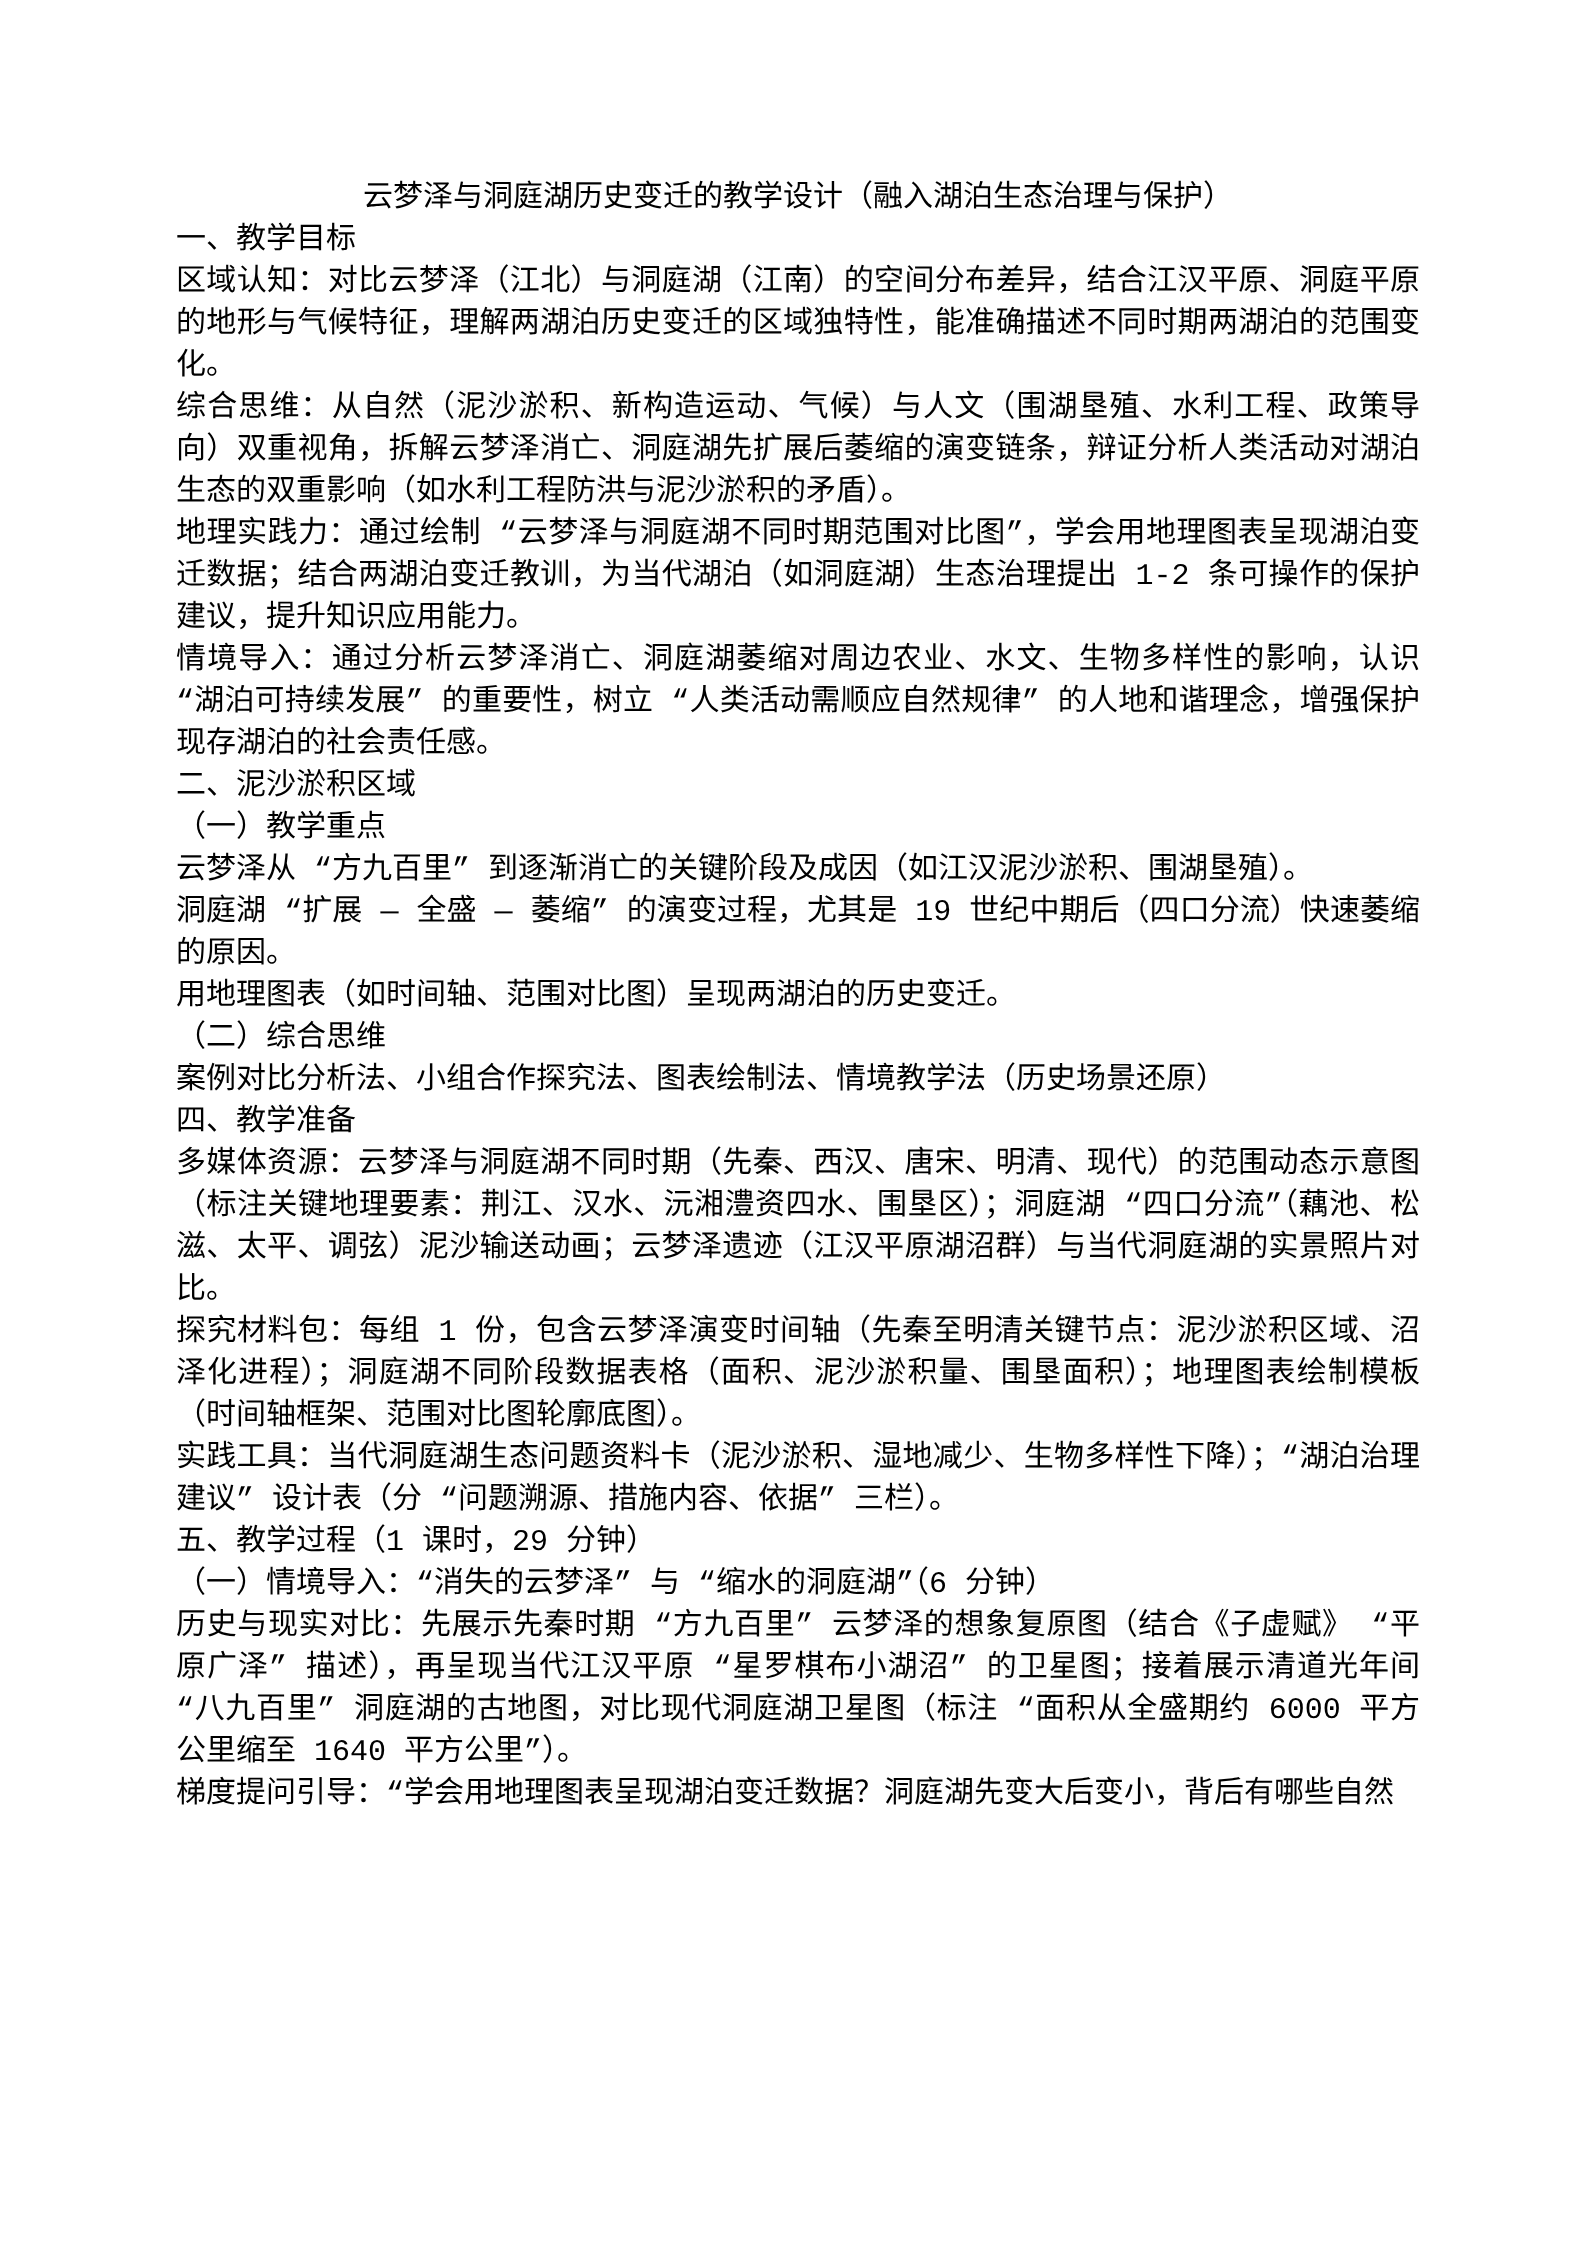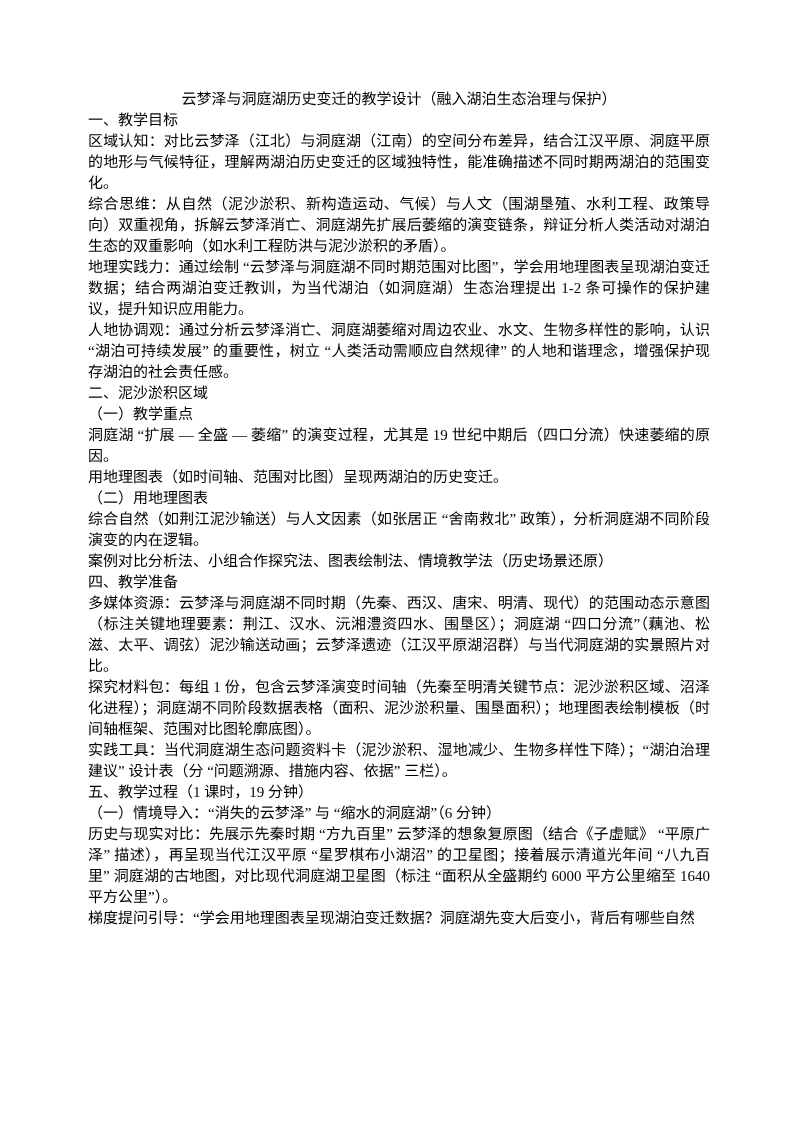--- a/index.html
+++ b/index.html
@@ -12,21 +12,21 @@
     height: 1123px;
     overflow: hidden;
   }
   .page {
     box-sizing: border-box;
     width: 794px;
     height: 1123px;
     padding: 89px 84px 0 88px;
     background: #ffffff;
     color: #000000;
-    font-family: Liberation Serif, serif;
+    font-family: Liberation Mono, monospace;
     font-size: 15px;
     line-height: 21px;
   }
   .doc-title {
     margin: 0;
     text-align: center;
     font-weight: normal;
     font-size: 15px;
     line-height: 21px;
   }
@@ -39,29 +39,29 @@
 </style>
 </head>
 <body>
 
 <div class="page">
   <h1 class="doc-title">云梦泽与洞庭湖历史变迁的教学设计（融入湖泊生态治理与保护）</h1>
   <p class="para">一、教学目标</p>
   <p class="para">区域认知：对比云梦泽（江北）与洞庭湖（江南）的空间分布差异，结合江汉平原、洞庭平原的地形与气候特征，理解两湖泊历史变迁的区域独特性，能准确描述不同时期两湖泊的范围变化。</p>
   <p class="para">综合思维：从自然（泥沙淤积、新构造运动、气候）与人文（围湖垦殖、水利工程、政策导向）双重视角，拆解云梦泽消亡、洞庭湖先扩展后萎缩的演变链条，辩证分析人类活动对湖泊生态的双重影响（如水利工程防洪与泥沙淤积的矛盾）。</p>
   <p class="para">地理实践力：通过绘制 “云梦泽与洞庭湖不同时期范围对比图”，学会用地理图表呈现湖泊变迁数据；结合两湖泊变迁教训，为当代湖泊（如洞庭湖）生态治理提出 1-2 条可操作的保护建议，提升知识应用能力。</p>
-  <p class="para">人地协调观：通过分析云梦泽消亡、洞庭湖萎缩对周边农业、水文、生物多样性的影响，认识 “湖泊可持续发展” 的重要性，树立 “人类活动需顺应自然规律” 的人地和谐理念，增强保护现存湖泊的社会责任感。</p>
+  <p class="para">情境导入：通过分析云梦泽消亡、洞庭湖萎缩对周边农业、水文、生物多样性的影响，认识 “湖泊可持续发展” 的重要性，树立 “人类活动需顺应自然规律” 的人地和谐理念，增强保护现存湖泊的社会责任感。</p>
   <p class="para">二、泥沙淤积区域</p>
   <p class="para">（一）教学重点</p>
+  <p class="para">云梦泽从 “方九百里” 到逐渐消亡的关键阶段及成因（如江汉泥沙淤积、围湖垦殖）。</p>
   <p class="para">洞庭湖 “扩展 — 全盛 — 萎缩” 的演变过程，尤其是 19 世纪中期后（四口分流）快速萎缩的原因。</p>
   <p class="para">用地理图表（如时间轴、范围对比图）呈现两湖泊的历史变迁。</p>
-  <p class="para">（二）用地理图表</p>
-  <p class="para">综合自然（如荆江泥沙输送）与人文因素（如张居正 “舍南救北” 政策），分析洞庭湖不同阶段演变的内在逻辑。</p>
+  <p class="para">（二）综合思维</p>
   <p class="para">案例对比分析法、小组合作探究法、图表绘制法、情境教学法（历史场景还原）</p>
   <p class="para">四、教学准备</p>
   <p class="para">多媒体资源：云梦泽与洞庭湖不同时期（先秦、西汉、唐宋、明清、现代）的范围动态示意图（标注关键地理要素：荆江、汉水、沅湘澧资四水、围垦区）；洞庭湖 “四口分流”（藕池、松滋、太平、调弦）泥沙输送动画；云梦泽遗迹（江汉平原湖沼群）与当代洞庭湖的实景照片对比。</p>
   <p class="para">探究材料包：每组 1 份，包含云梦泽演变时间轴（先秦至明清关键节点：泥沙淤积区域、沼泽化进程）；洞庭湖不同阶段数据表格（面积、泥沙淤积量、围垦面积）；地理图表绘制模板（时间轴框架、范围对比图轮廓底图）。</p>
   <p class="para">实践工具：当代洞庭湖生态问题资料卡（泥沙淤积、湿地减少、生物多样性下降）；“湖泊治理建议” 设计表（分 “问题溯源、措施内容、依据” 三栏）。</p>
-  <p class="para">五、教学过程（1 课时，19 分钟）</p>
+  <p class="para">五、教学过程（1 课时，29 分钟）</p>
   <p class="para">（一）情境导入：“消失的云梦泽” 与 “缩水的洞庭湖”（6 分钟）</p>
   <p class="para">历史与现实对比：先展示先秦时期 “方九百里” 云梦泽的想象复原图（结合《子虚赋》 “平原广泽” 描述），再呈现当代江汉平原 “星罗棋布小湖沼” 的卫星图；接着展示清道光年间 “八九百里” 洞庭湖的古地图，对比现代洞庭湖卫星图（标注 “面积从全盛期约 6000 平方公里缩至 1640 平方公里”）。</p>
   <p class="para">梯度提问引导：“学会用地理图表呈现湖泊变迁数据？洞庭湖先变大后变小，背后有哪些自然</p>
 </div>
 
 </body></html>

